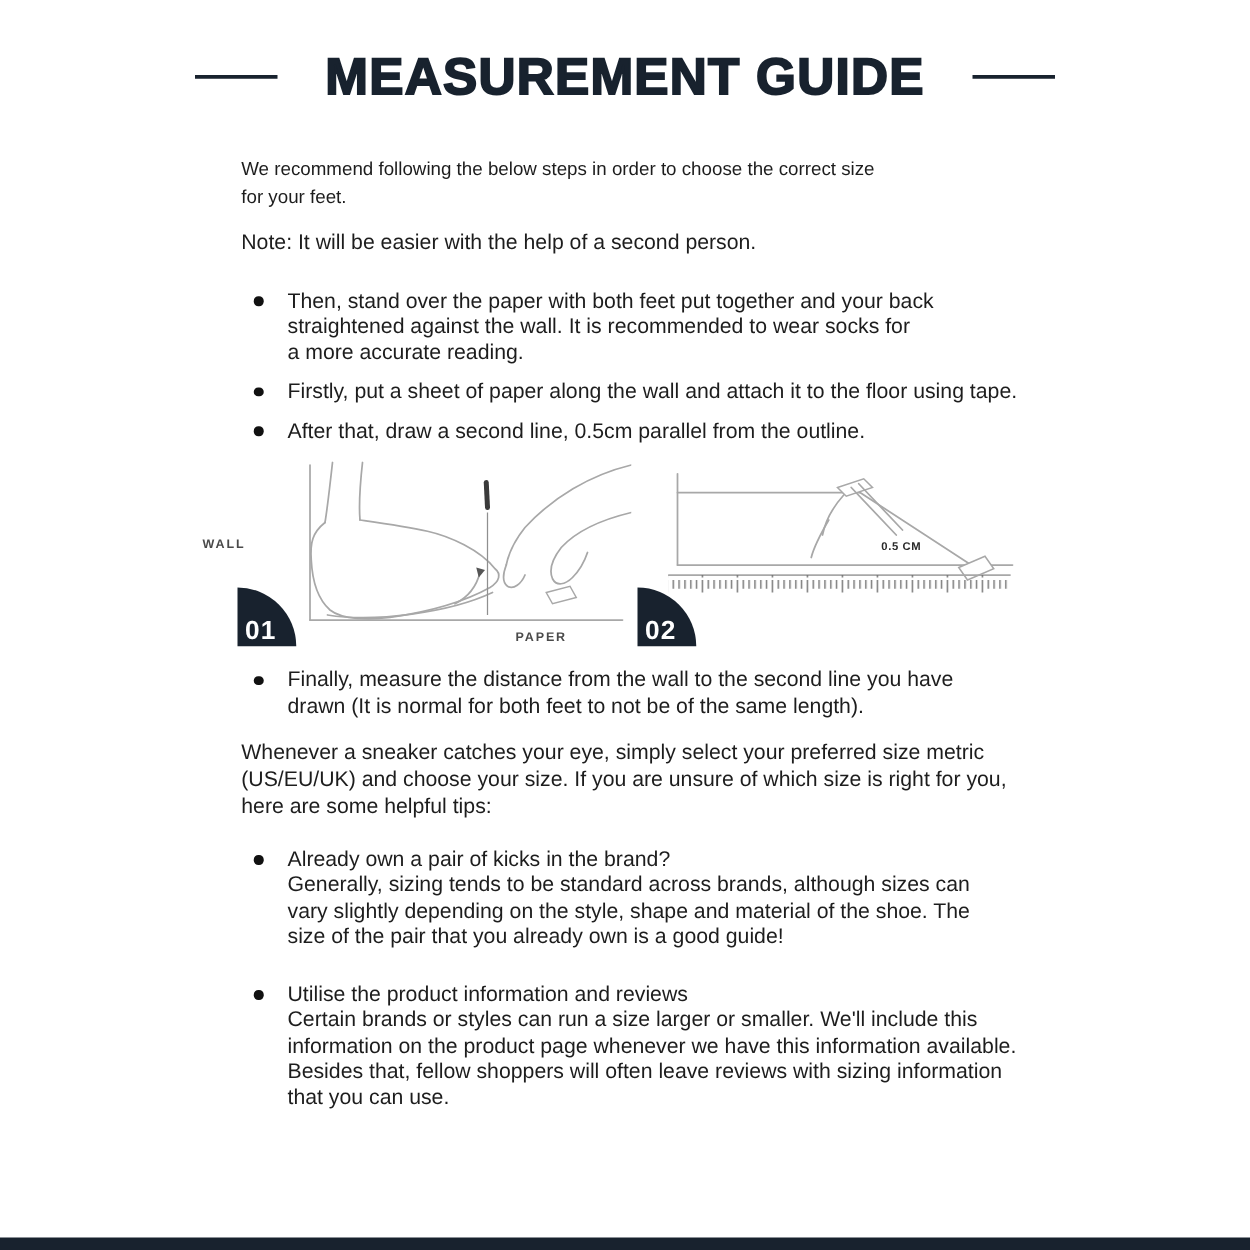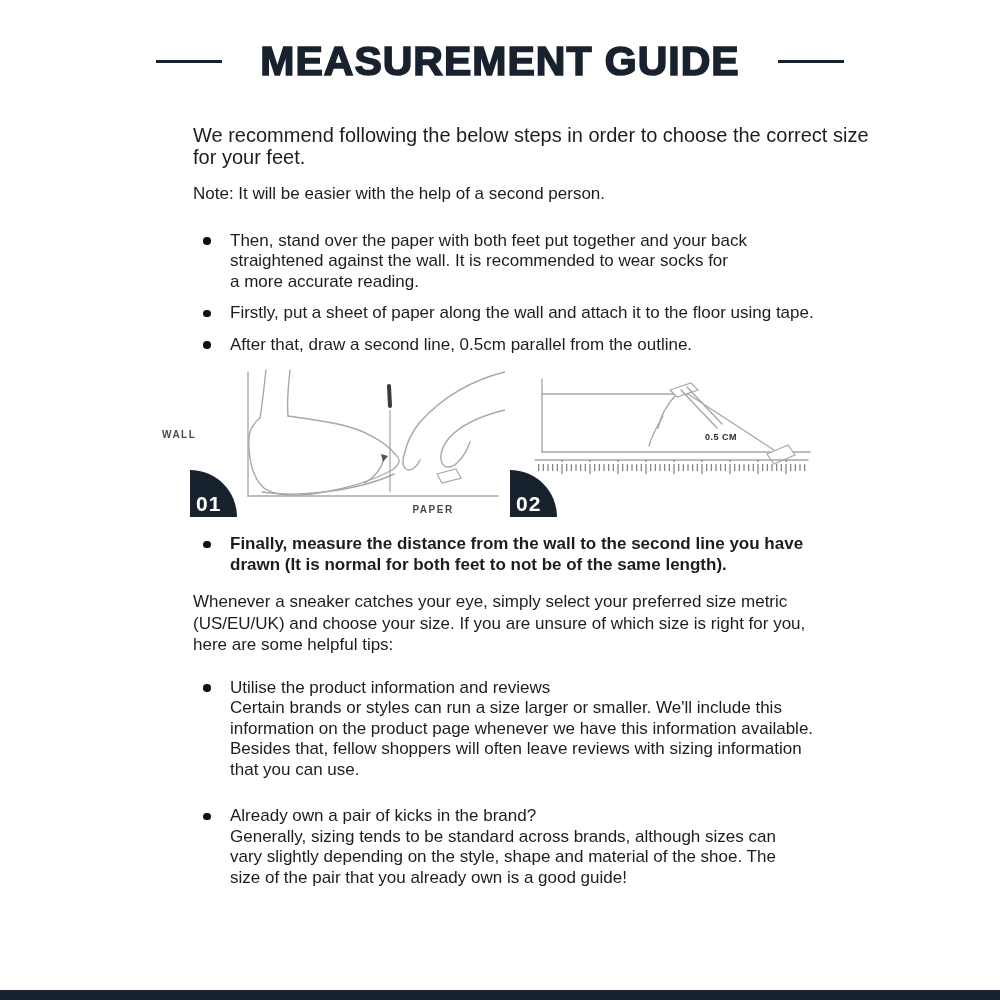--- a/index.html
+++ b/index.html
@@ -23,38 +23,38 @@
     font-size: 41px; font-weight: 700; letter-spacing: 1px;
     color: #18222e;
     -webkit-text-stroke: 1.6px #18222e;
     white-space: nowrap;
   }
 
   
   .content { padding: 0 60px 0 193px; }
   .pre { white-space: pre-line; }
 
-  p.intro { font-size: 20px; line-height: 21.5px; margin: 40px 0 0 0; }
+  p.intro { font-size: 15px; line-height: 21.5px; margin: 40px 0 0 0; }
   p.note  { font-size: 17px; line-height: 21.5px; margin: 15px 0 0 0; }
 
   ul.bullets { list-style: none; margin: 26px 0 0 0; padding: 0; }
   ul.bullets li {
     position: relative;
     padding-left: 37px;
     font-size: 17px; line-height: 20.5px;
     margin-bottom: 11px;
   }
   ul.bullets li::before {
     content: "";
     position: absolute; left: 10px; top: 6.5px;
     width: 7.5px; height: 7.5px; border-radius: 50%;
     background: #111;
   }
 
-  ul.bullets.after-diagrams { margin-top: 16px; font-weight: bold; }
+  ul.bullets.after-diagrams { margin-top: 16px; }
 
   p.tips-intro { font-size: 17px; line-height: 21.5px; margin: 16px 0 0 0; }
 
   ul.bullets.tips { margin-top: 22px; }
   ul.bullets.tips li { margin-bottom: 26px; }
   .tip-heading { font-size: 17px; line-height: 20.5px; }
   .tip-body    { font-size: 17px; line-height: 20.5px; }
 
   
   .diagrams {
@@ -180,29 +180,29 @@
     <li class="pre">Finally, measure the distance from the wall to the second line you have
 drawn (It is normal for both feet to not be of the same length).</li>
   </ul>
 
   <p class="tips-intro pre">Whenever a sneaker catches your eye, simply select your preferred size metric
 (US/EU/UK) and choose your size. If you are unsure of which size is right for you,
 here are some helpful tips:</p>
 
   <ul class="bullets tips">
     <li>
+      <div class="tip-heading">Already own a pair of kicks in the brand?</div>
+      <div class="tip-body pre">Generally, sizing tends to be standard across brands, although sizes can
+vary slightly depending on the style, shape and material of the shoe. The
+size of the pair that you already own is a good guide!</div>
+    </li>
+    <li>
       <div class="tip-heading">Utilise the product information and reviews</div>
       <div class="tip-body pre">Certain brands or styles can run a size larger or smaller. We'll include this
 information on the product page whenever we have this information available.
 Besides that, fellow shoppers will often leave reviews with sizing information
 that you can use.</div>
     </li>
-    <li>
-      <div class="tip-heading">Already own a pair of kicks in the brand?</div>
-      <div class="tip-body pre">Generally, sizing tends to be standard across brands, although sizes can
-vary slightly depending on the style, shape and material of the shoe. The
-size of the pair that you already own is a good guide!</div>
-    </li>
   </ul>
 
 </div>
 
 <div class="footer-bar"></div>
 
 </body></html>

